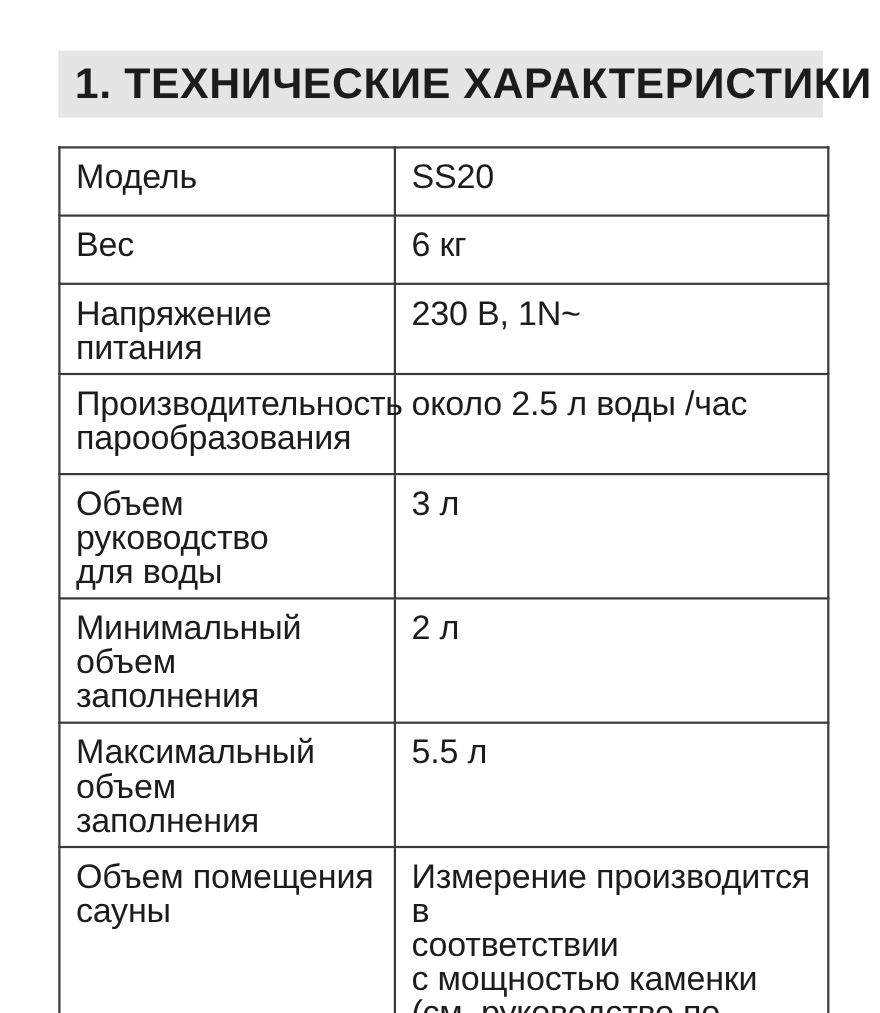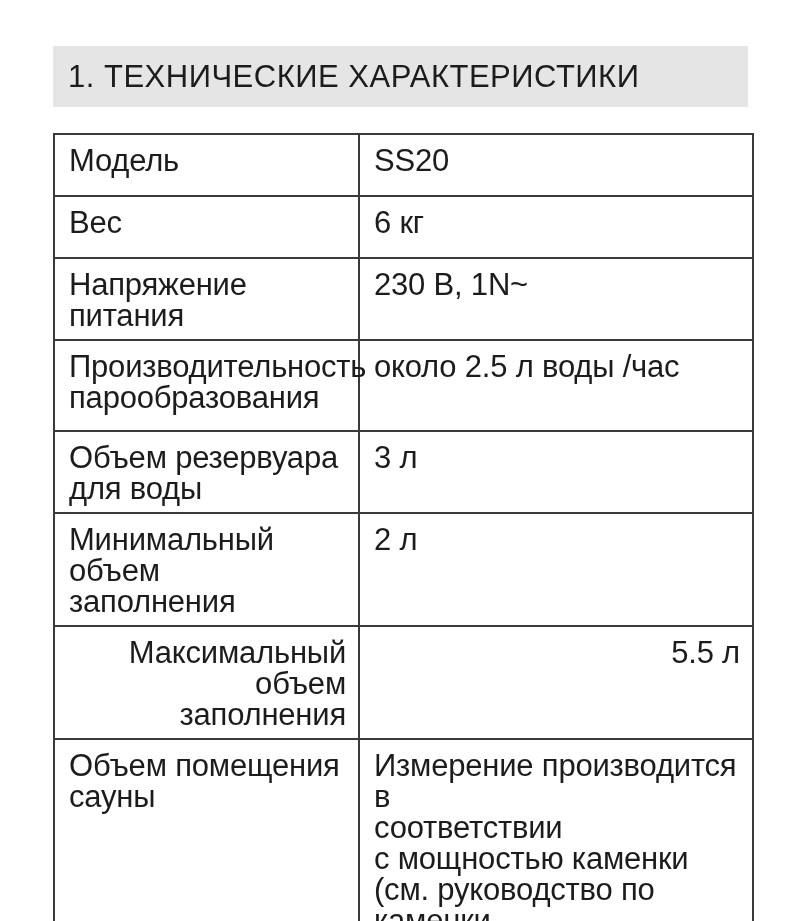--- a/index.html
+++ b/index.html
@@ -21,22 +21,22 @@
     background: var(--page_bg);
     overflow: hidden;
   }
   .section-heading {
     position: absolute;
     left: 53px;
     top: 46px;
     width: 695px;
     height: 61px;
     background: var(--heading_bg);
-    font-size: 31px;
-    font-weight: normal;
+    font-size: 39px;
+    font-weight: bold;
     letter-spacing: 0.5px;
     line-height: 61px;
     padding-left: 15px;
     white-space: nowrap;
     color: var(--text_color);
   }
   table.spec-table {
     position: absolute;
     left: 53px;
     top: 133px;
@@ -58,21 +58,21 @@
   td.label-cell { width: 305px; }
   td.value-cell { width: 394px; }
   td.v-mid { vertical-align: middle; padding-top: 14px; }
   tr.r1 td { height: 62px; }
   tr.r2 td { height: 62px; }
   tr.r3 td { height: 59px; }
   tr.r4 td { height: 59px; }
   tr.r5 td { height: 91px; }
   tr.r6 td { height: 81px; }
   tr.r7 td { height: 89px; }
-  tr.r8 td { height: 86px; text-align: right; }
+  tr.r8 td { height: 86px; }
   tr.r9 td { height: 174px; }
 </style>
 </head>
 <body>
 
 <div class="page">
 
   <div class="section-heading">1. ТЕХНИЧЕСКИЕ ХАРАКТЕРИСТИКИ</div>
 
   <table class="spec-table">
@@ -88,21 +88,21 @@
       <tr class="r3">
         <td class="label-cell">Напряжение питания</td>
         <td class="value-cell">230 В, 1N~</td>
       </tr>
       <tr class="r5">
         <td class="label-cell">Производительность
 парообразования</td>
         <td class="value-cell">около 2.5 л воды /час</td>
       </tr>
       <tr class="r6">
-        <td class="label-cell">Объем резервуара
+        <td class="label-cell">Объем руководство
 для воды</td>
         <td class="value-cell v-mid">3 л</td>
       </tr>
       <tr class="r7">
         <td class="label-cell">Минимальный объем
 заполнения</td>
         <td class="value-cell v-mid">2 л</td>
       </tr>
       <tr class="r8">
         <td class="label-cell">Максимальный объем

